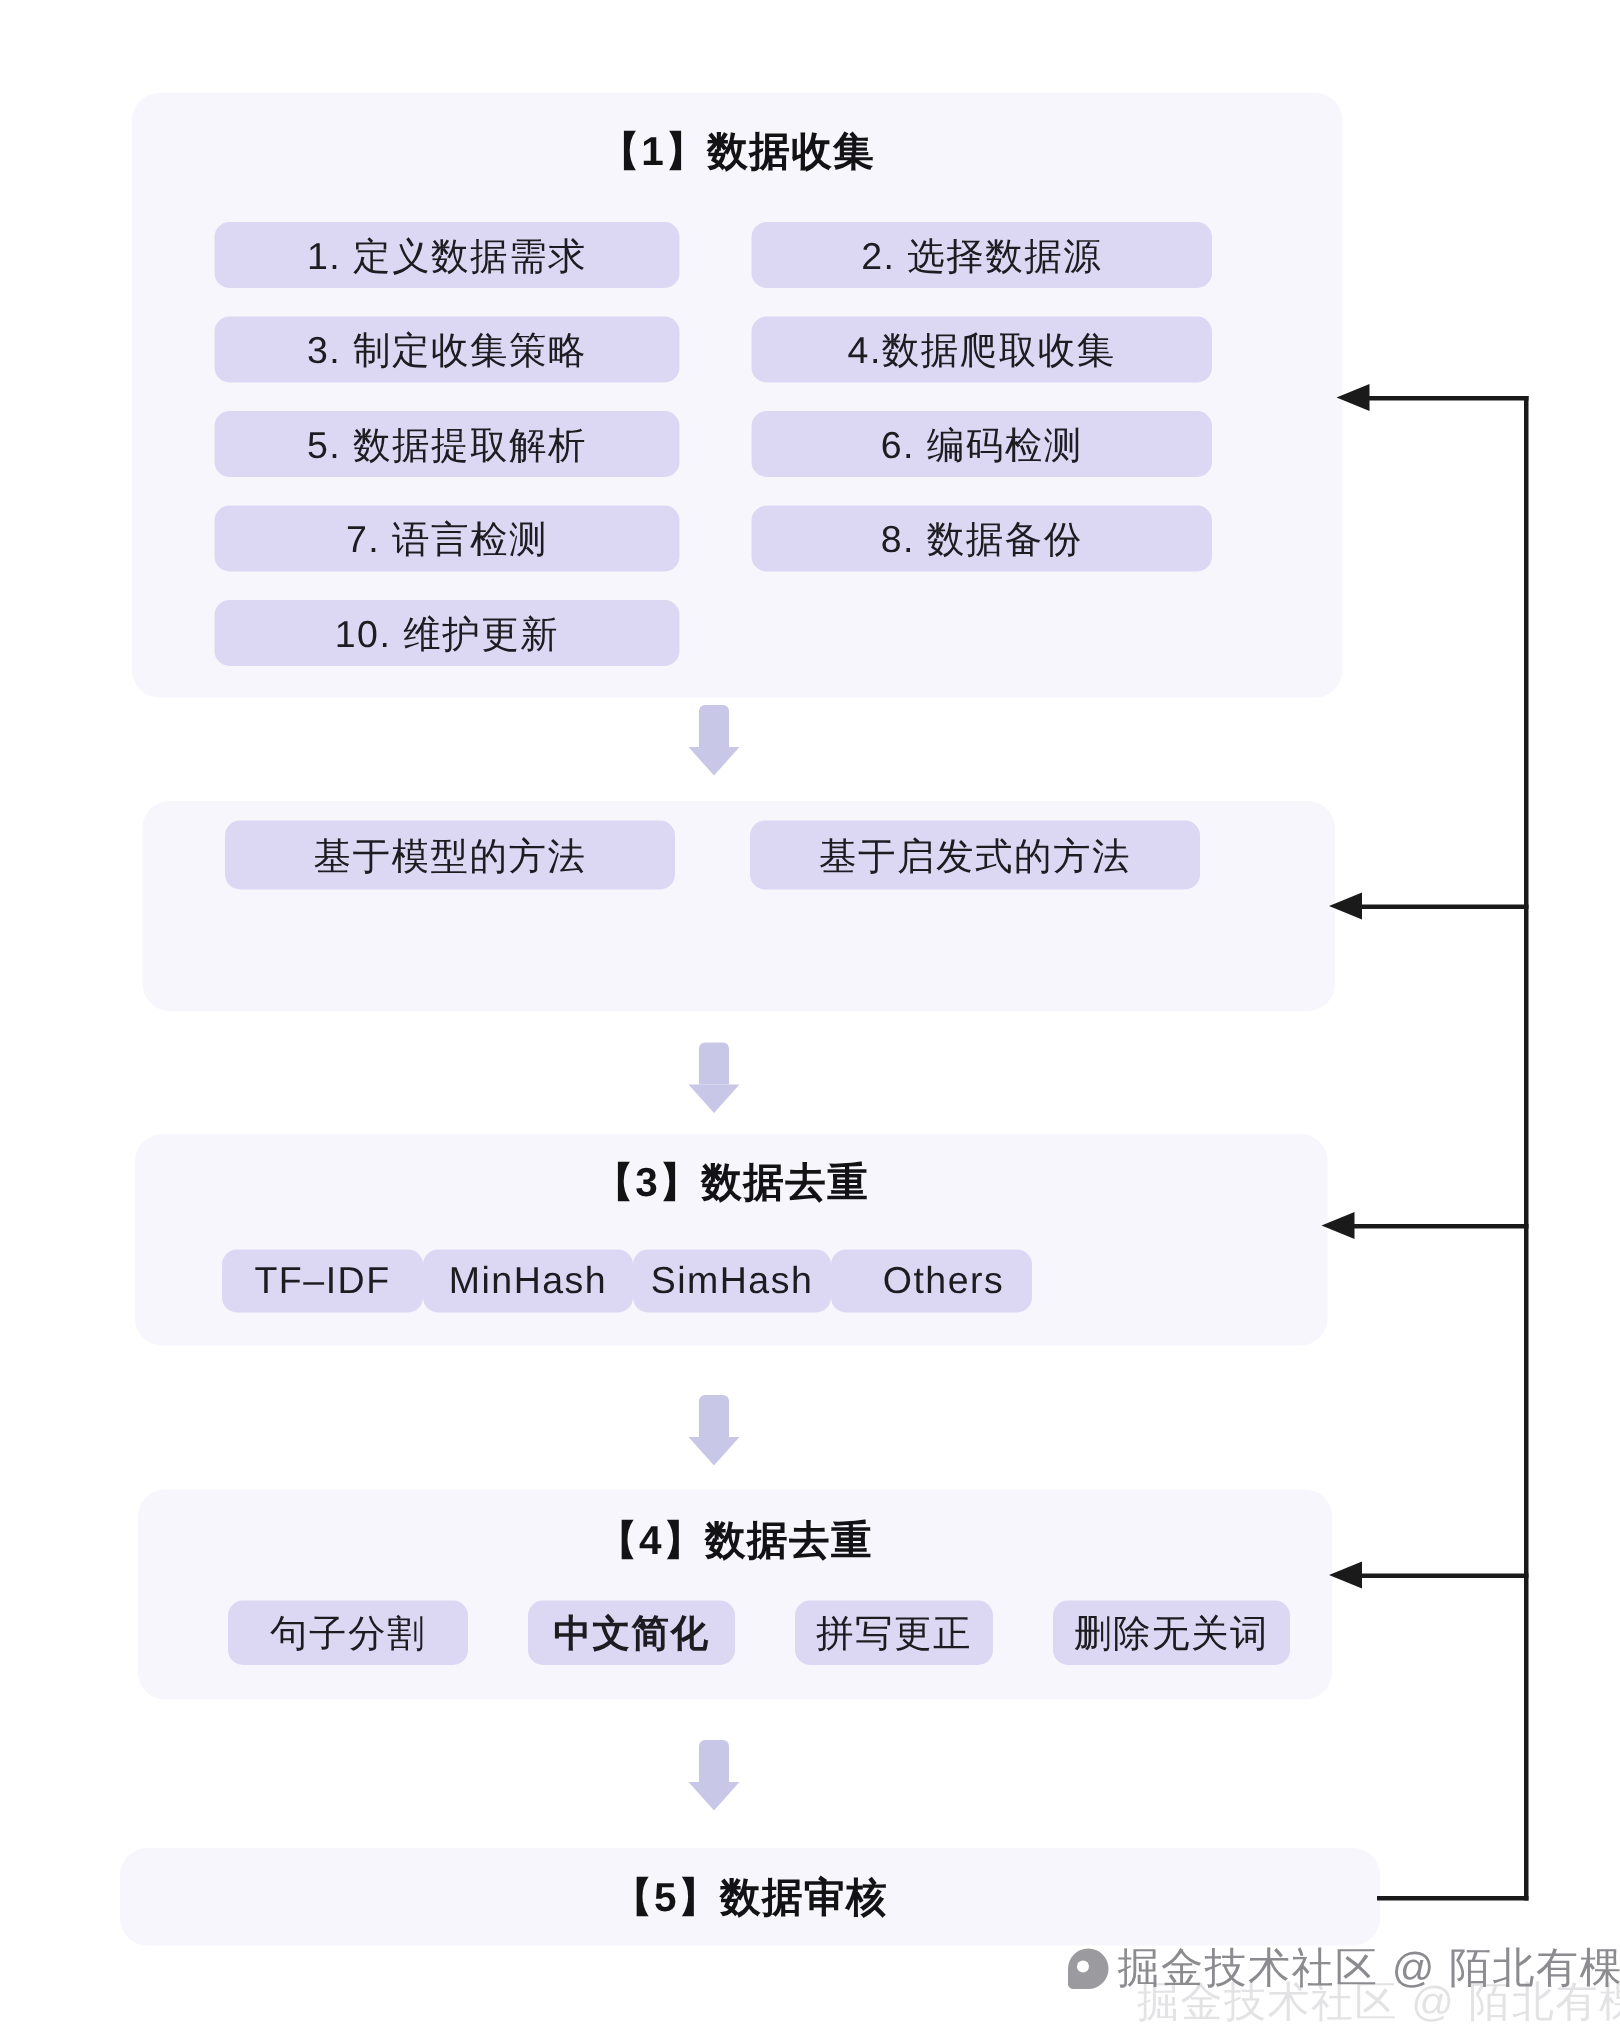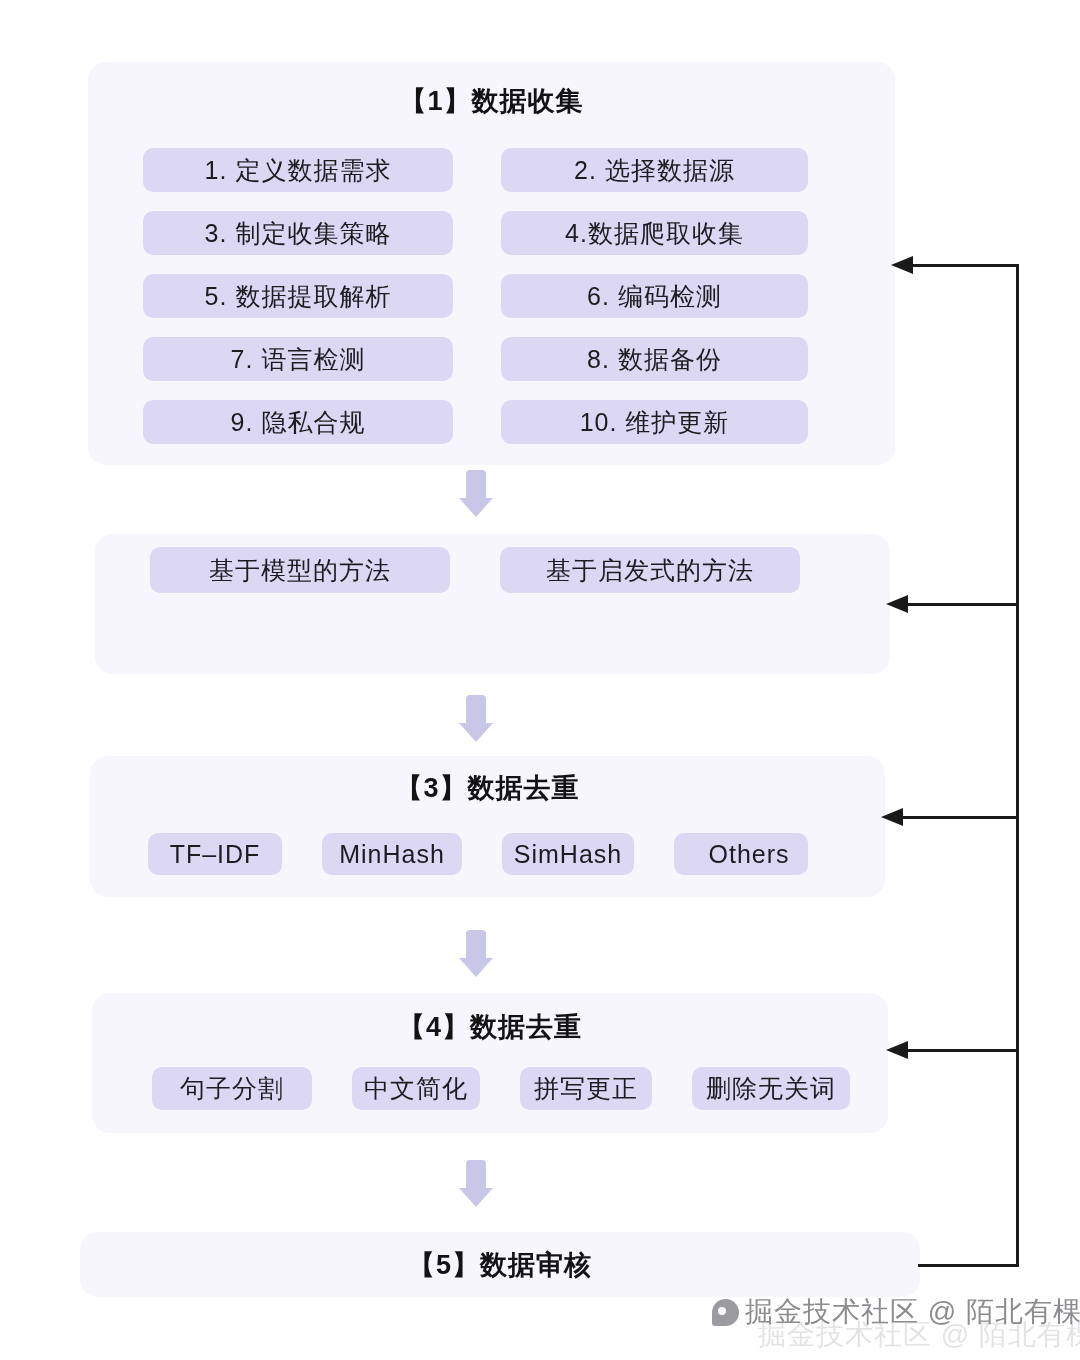--- a/index.html
+++ b/index.html
@@ -22,30 +22,30 @@
 
   
   .chip{background:var(--chip_bg,#dcd8f4);color:var(--chip_text,#1c1c21);border-radius:10px;
         display:flex;align-items:center;justify-content:center;font-size:25px;font-weight:500;
         letter-spacing:1px;box-sizing:border-box;}
   .items-grid{margin:29px 0 0 55px;display:grid;grid-template-columns:310px 307px;column-gap:48px;row-gap:19px;}
   .items-grid .chip{height:44px;width:100%;}
   .items-row{display:flex;}
   .s2 .items-row{margin:13px 0 0 55px;gap:50px;}
   .s2 .chip{height:46px;width:300px;}
-  .s3 .items-row{margin:27px 0 0 58px;gap:40px;}
+  .s3 .items-row{margin:27px 0 0 58px;}
   .s3 .chip{height:42px;}
   .s3 .chip:nth-child(1){width:134px;}
   .s3 .chip:nth-child(2){width:140px;}
   .s3 .chip:nth-child(3){width:132px;}
   .s3 .chip:nth-child(4){width:134px;padding-left:16px;}
   .s4 .items-row{margin:22px 0 0 60px;gap:40px;}
   .s4 .chip{height:43px;}
   .s4 .chip:nth-child(1){width:160px;}
-  .s4 .chip:nth-child(2){width:128px;}
+  .s4 .chip:nth-child(2){width:138px;font-weight:bold;}
   .s4 .chip:nth-child(3){width:132px;}
   .s4 .chip:nth-child(4){width:158px;}
 
   
   .down-arrow{position:absolute;width:52px;}
   .down-arrow .shaft{position:absolute;left:16px;top:0;width:20px;height:28px;background:var(--flow_arrow,#c9c7e8);border-radius:4px 4px 0 0;}
   .down-arrow .head{position:absolute;left:9px;top:28px;width:0;height:0;
         border-left:17px solid transparent;border-right:17px solid transparent;
         border-top:19px solid var(--flow_arrow,#c9c7e8);}
   .da1{left:450px;top:470px;}
@@ -75,21 +75,20 @@
     <h2>【1】数据收集</h2>
     <div class="items-grid">
         <div class="chip">1. 定义数据需求</div>
         <div class="chip">2. 选择数据源</div>
         <div class="chip">3. 制定收集策略</div>
         <div class="chip">4.数据爬取收集</div>
         <div class="chip">5. 数据提取解析</div>
         <div class="chip">6. 编码检测</div>
         <div class="chip">7. 语言检测</div>
         <div class="chip">8. 数据备份</div>
-        <div class="chip">9. 隐私合规</div>
         <div class="chip">10. 维护更新</div>
       </div>
   </section>
 
   <div class="down-arrow da1">
     <div class="shaft"></div>
       <div class="head"></div>
   </div>
 
   <section class="panel s2">

